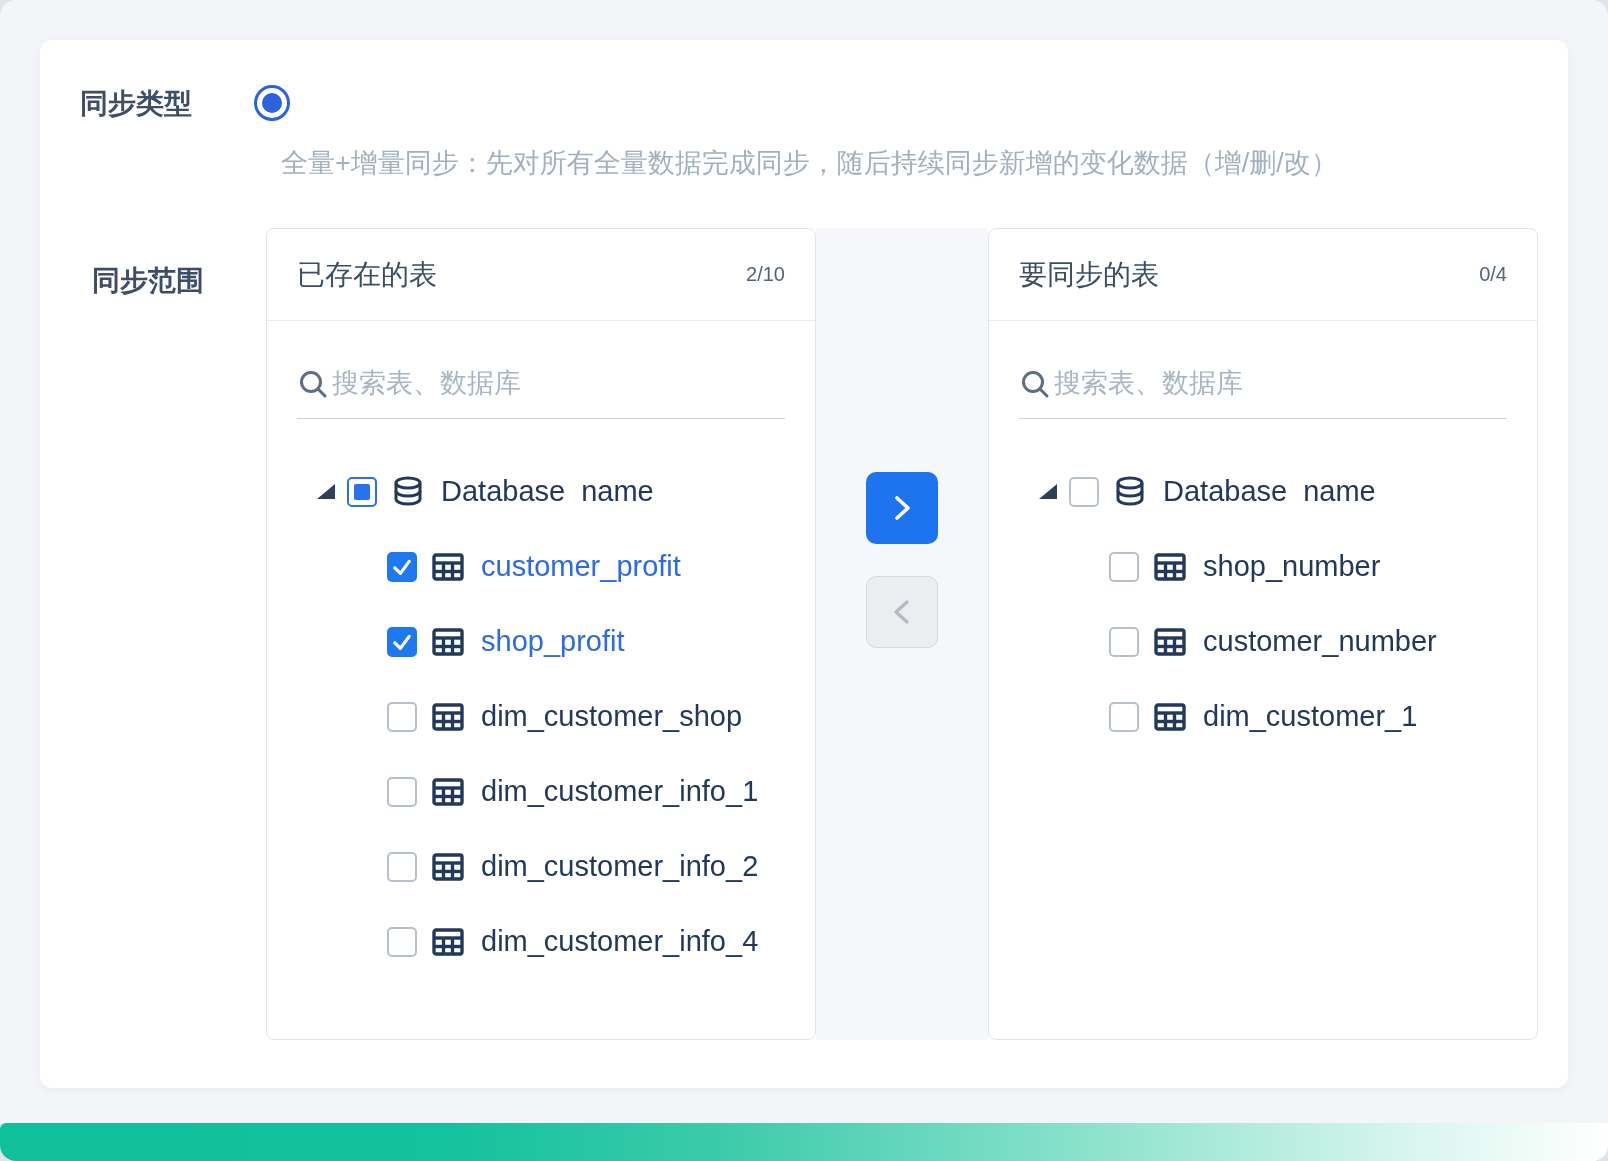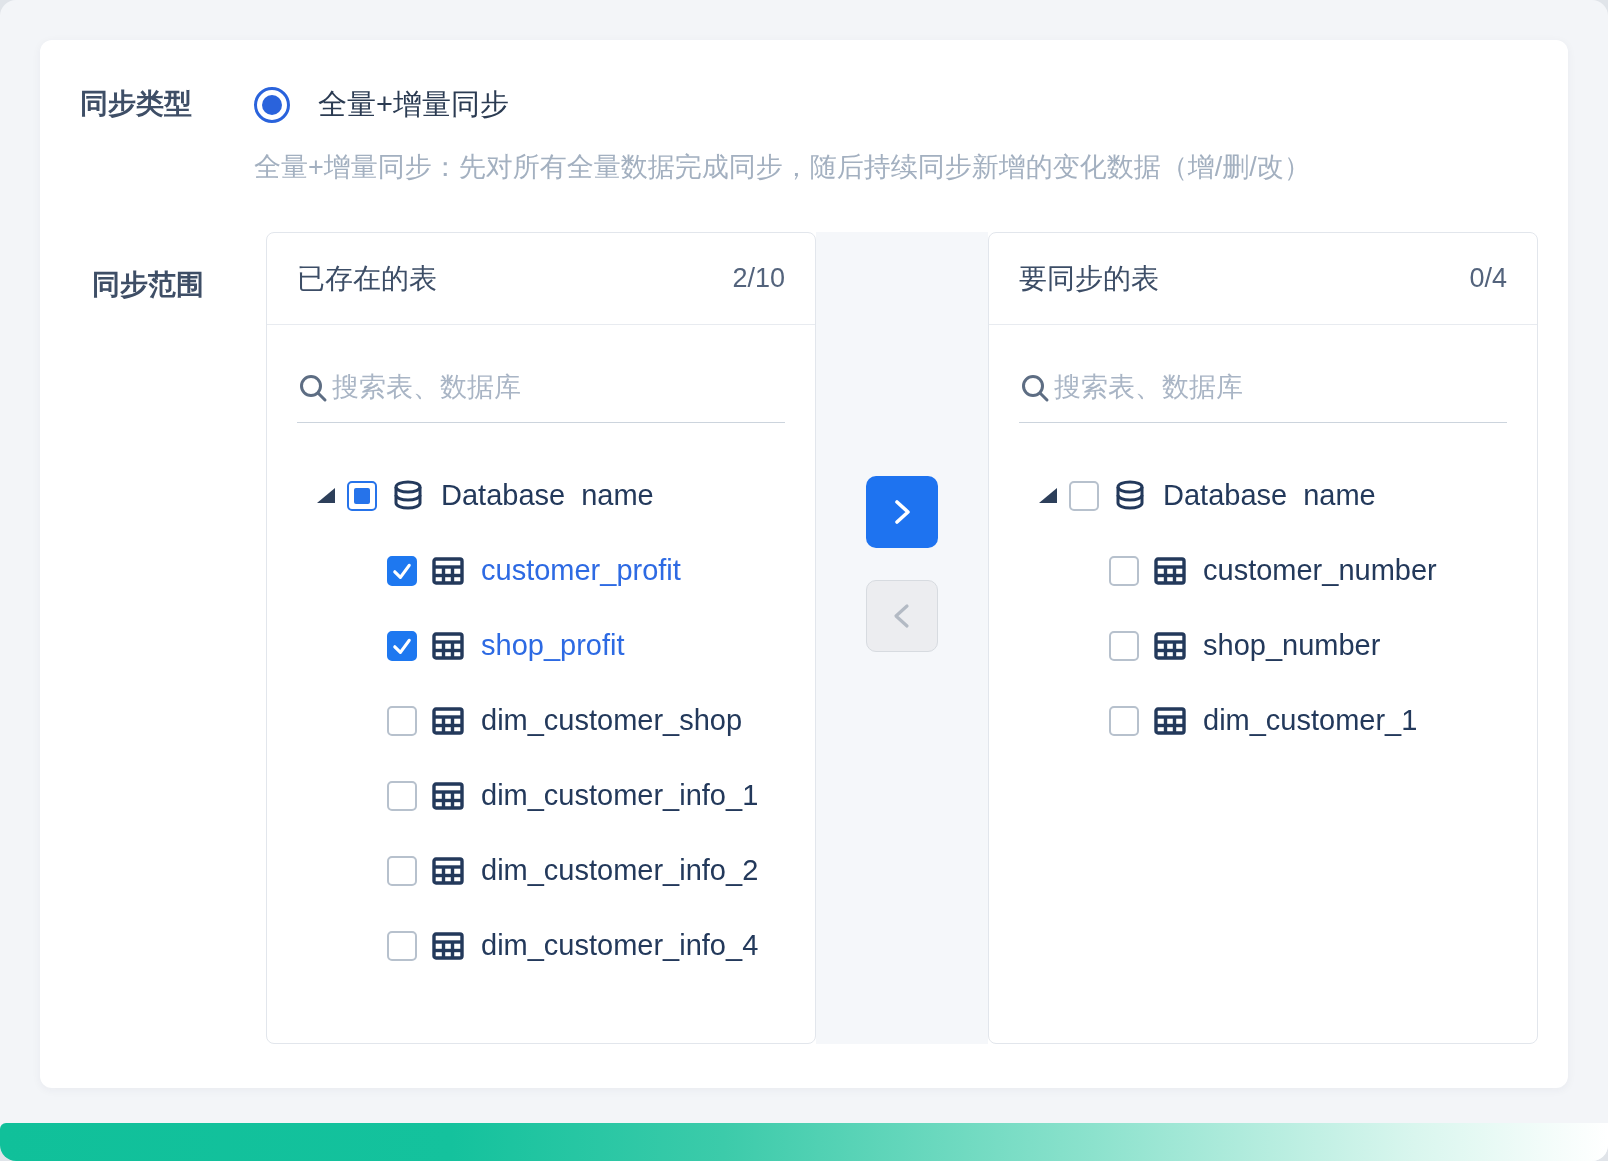--- a/index.html
+++ b/index.html
@@ -13,32 +13,32 @@
   
   .field-row{ display:flex; align-items:flex-start; }
   .field-label{ width:174px; flex:0 0 174px; font-size:28px; font-weight:600;
     color:#3e4e66; line-height:38px; }
   .radio-line{ display:flex; align-items:center; }
   .radio{ width:36px; height:36px; border-radius:50%; border:3.5px solid #2a63dc;
     background:#fff; position:relative; flex:0 0 36px; cursor:pointer; }
   .radio::after{ content:""; position:absolute; left:50%; top:50%; width:20px; height:20px;
     margin:-10px 0 0 -10px; border-radius:50%; background:#2a63dc; }
   .radio-text{ margin-left:28px; font-size:29px; color:#2b3b52; font-weight:500; }
-  .radio-desc{ margin-top:24px; font-size:27px; color:#a3b0c0; line-height:36px; }
+  .radio-desc{ margin-top:24px; font-size:27px; color:#a3b0c0; line-height:36px;margin-left:27px; }
 
   
   .scope-row{ margin-top:47px; display:flex; align-items:flex-start; }
   .scope-row .field-label{ padding-top:34px;margin-left:12px; }
   .transfer{ display:flex; align-items:stretch; }
   .panel{ width:550px; height:812px; background:#fff; border:1px solid #e2e6ec;
     border-radius:8px; display:flex; flex-direction:column; overflow:hidden; }
   .panel-header{ height:92px; flex:0 0 92px; padding:0 30px; display:flex;
     align-items:center; justify-content:space-between; border-bottom:1px solid #e8ebf0;gap:16px; }
   .panel-title{ font-size:28px; color:#3c4d66; font-weight:500; }
-  .panel-count{ font-size:27px; color:#53637c;text-align:right; }
+  .panel-count{ font-size:20px; color:#53637c;text-align:right; }
   .panel-body{ flex:1; padding:0 30px; overflow:hidden; }
   .search-row{ margin-top:34px; height:64px; display:flex; align-items:center;
     border-bottom:1px solid #ccd4dd; padding-bottom:6px; }
   .search-icon{ width:32px; height:32px; flex:0 0 32px; }
   .search-input{ border:none; outline:none; background:transparent; margin-left:3px;
     font-size:27px; color:#3c4d66; width:360px; font-family:inherit; }
   .search-input::placeholder{ color:#a9b5c5; }
 
   .tree{ margin-top:35px; }
   .tree-row{ height:75px; display:flex; align-items:center; cursor:pointer; }
@@ -76,21 +76,20 @@
 <body>
 
 <div class="viewport">
   <div class="card">
 
     <div class="field-row">
       <div class="field-label">同步类型</div>
       <div>
         <div class="radio-line">
           <span class="radio"></span>
-          <span class="radio-text">全量+增量同步</span>
         </div>
         <div class="radio-desc">全量+增量同步：先对所有全量数据完成同步，随后持续同步新增的变化数据（增/删/改）</div>
       </div>
     </div>
 
     <div class="scope-row">
       <div class="field-label">同步范围</div>
 
       <div class="transfer">
 
@@ -254,34 +253,34 @@
                     <span class="cb">
                       
                     </span>
                     <svg class="row-icon" viewBox="0 0 34 34">
                       <rect x="3" y="5" width="28" height="24" rx="2" fill="none" stroke="#23395b" stroke-width="3.4"></rect>
                       <line x1="3" y1="13" x2="31" y2="13" stroke="#23395b" stroke-width="3.4"></line>
                       <line x1="3" y1="21.5" x2="31" y2="21.5" stroke="#23395b" stroke-width="3.4"></line>
                       <line x1="12.5" y1="13" x2="12.5" y2="29" stroke="#23395b" stroke-width="3.4"></line>
                       <line x1="21.5" y1="13" x2="21.5" y2="29" stroke="#23395b" stroke-width="3.4"></line>
                     </svg>
+                    <span class="row-label">shop_number</span>
+                  </div>
+                  <div class="tree-row child">
+                    <span class="cb">
+                      
+                    </span>
+                    <svg class="row-icon" viewBox="0 0 34 34">
+                      <rect x="3" y="5" width="28" height="24" rx="2" fill="none" stroke="#23395b" stroke-width="3.4"></rect>
+                      <line x1="3" y1="13" x2="31" y2="13" stroke="#23395b" stroke-width="3.4"></line>
+                      <line x1="3" y1="21.5" x2="31" y2="21.5" stroke="#23395b" stroke-width="3.4"></line>
+                      <line x1="12.5" y1="13" x2="12.5" y2="29" stroke="#23395b" stroke-width="3.4"></line>
+                      <line x1="21.5" y1="13" x2="21.5" y2="29" stroke="#23395b" stroke-width="3.4"></line>
+                    </svg>
                     <span class="row-label">customer_number</span>
-                  </div>
-                  <div class="tree-row child">
-                    <span class="cb">
-                      
-                    </span>
-                    <svg class="row-icon" viewBox="0 0 34 34">
-                      <rect x="3" y="5" width="28" height="24" rx="2" fill="none" stroke="#23395b" stroke-width="3.4"></rect>
-                      <line x1="3" y1="13" x2="31" y2="13" stroke="#23395b" stroke-width="3.4"></line>
-                      <line x1="3" y1="21.5" x2="31" y2="21.5" stroke="#23395b" stroke-width="3.4"></line>
-                      <line x1="12.5" y1="13" x2="12.5" y2="29" stroke="#23395b" stroke-width="3.4"></line>
-                      <line x1="21.5" y1="13" x2="21.5" y2="29" stroke="#23395b" stroke-width="3.4"></line>
-                    </svg>
-                    <span class="row-label">shop_number</span>
                   </div>
                   <div class="tree-row child">
                     <span class="cb">
                       
                     </span>
                     <svg class="row-icon" viewBox="0 0 34 34">
                       <rect x="3" y="5" width="28" height="24" rx="2" fill="none" stroke="#23395b" stroke-width="3.4"></rect>
                       <line x1="3" y1="13" x2="31" y2="13" stroke="#23395b" stroke-width="3.4"></line>
                       <line x1="3" y1="21.5" x2="31" y2="21.5" stroke="#23395b" stroke-width="3.4"></line>
                       <line x1="12.5" y1="13" x2="12.5" y2="29" stroke="#23395b" stroke-width="3.4"></line>

